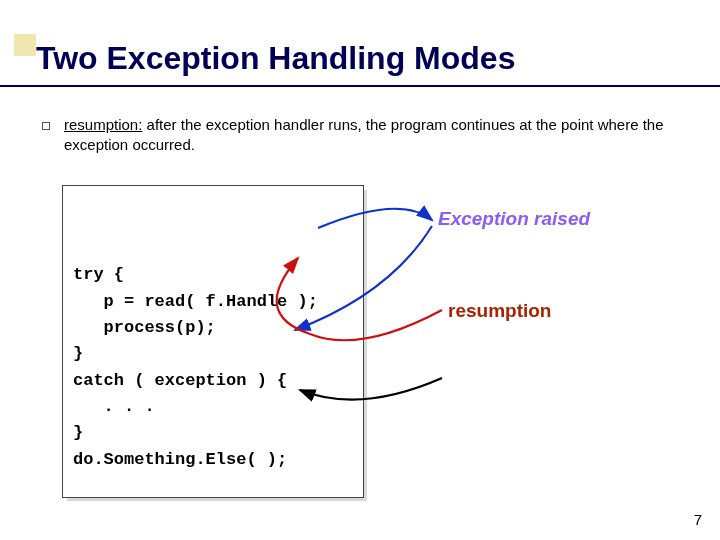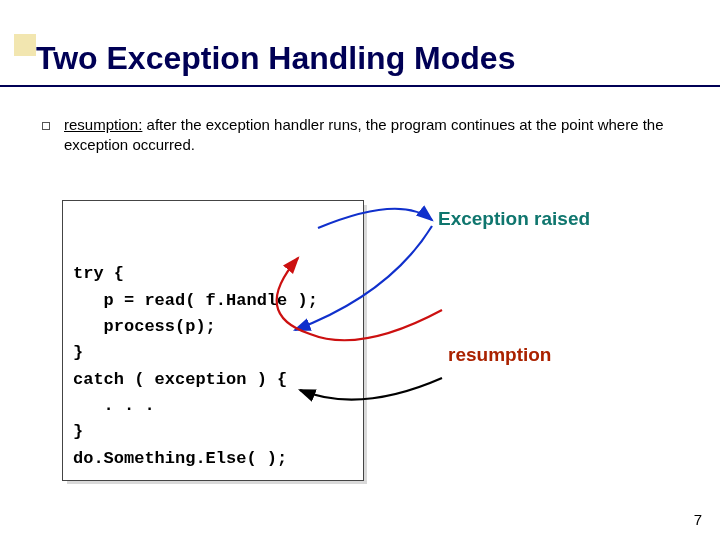--- a/index.html
+++ b/index.html
@@ -49,44 +49,44 @@
   }
   .term { text-decoration: underline; }
   .lower {
     position: relative;
     margin: 28px 0 0 0;
     height: 270px;
   }
   .codebox {
     position: absolute;
     left: 62px;
-    top: 16px;
+    top: 1px;
     width: 302px;
     border: 1.5px solid #444;
     background: #fff;
-    padding: 8px 10px;
+    padding: 24px 10px;
     font-family: "Courier New", monospace;
     font-size: 17px;
     font-weight: bold;
     line-height: 1.55;
     white-space: pre;
   }
   .codebox .shadow {
     position: absolute;
     top: 4px; left: 4px; right: -4px; bottom: -4px;
     background: rgba(0,0,0,0.15);
     z-index: -1;
   }
   .label {
     position: absolute;
     font-weight: bold;
     font-size: 19px;
   }
-  .lbl-ex  { left: 438px; top: 24px; color: #0f766e; }
-  .lbl-res { left: 448px; top: 116px; color: #aa2200; margin-top: 44px; }
+  .lbl-ex  { left: 438px; top: 24px; color: #8b5cf6; font-style: italic; }
+  .lbl-res { left: 448px; top: 116px; color: #aa2200; }
   .lbl-term{ left: 448px; top: 184px; color: #000; }
   svg.arrows {
     position: absolute;
     left: 0; top: 0;
     width: 720px; height: 270px;
     pointer-events: none;
   }
   .pagenum {
     position: absolute;
     right: 18px;

